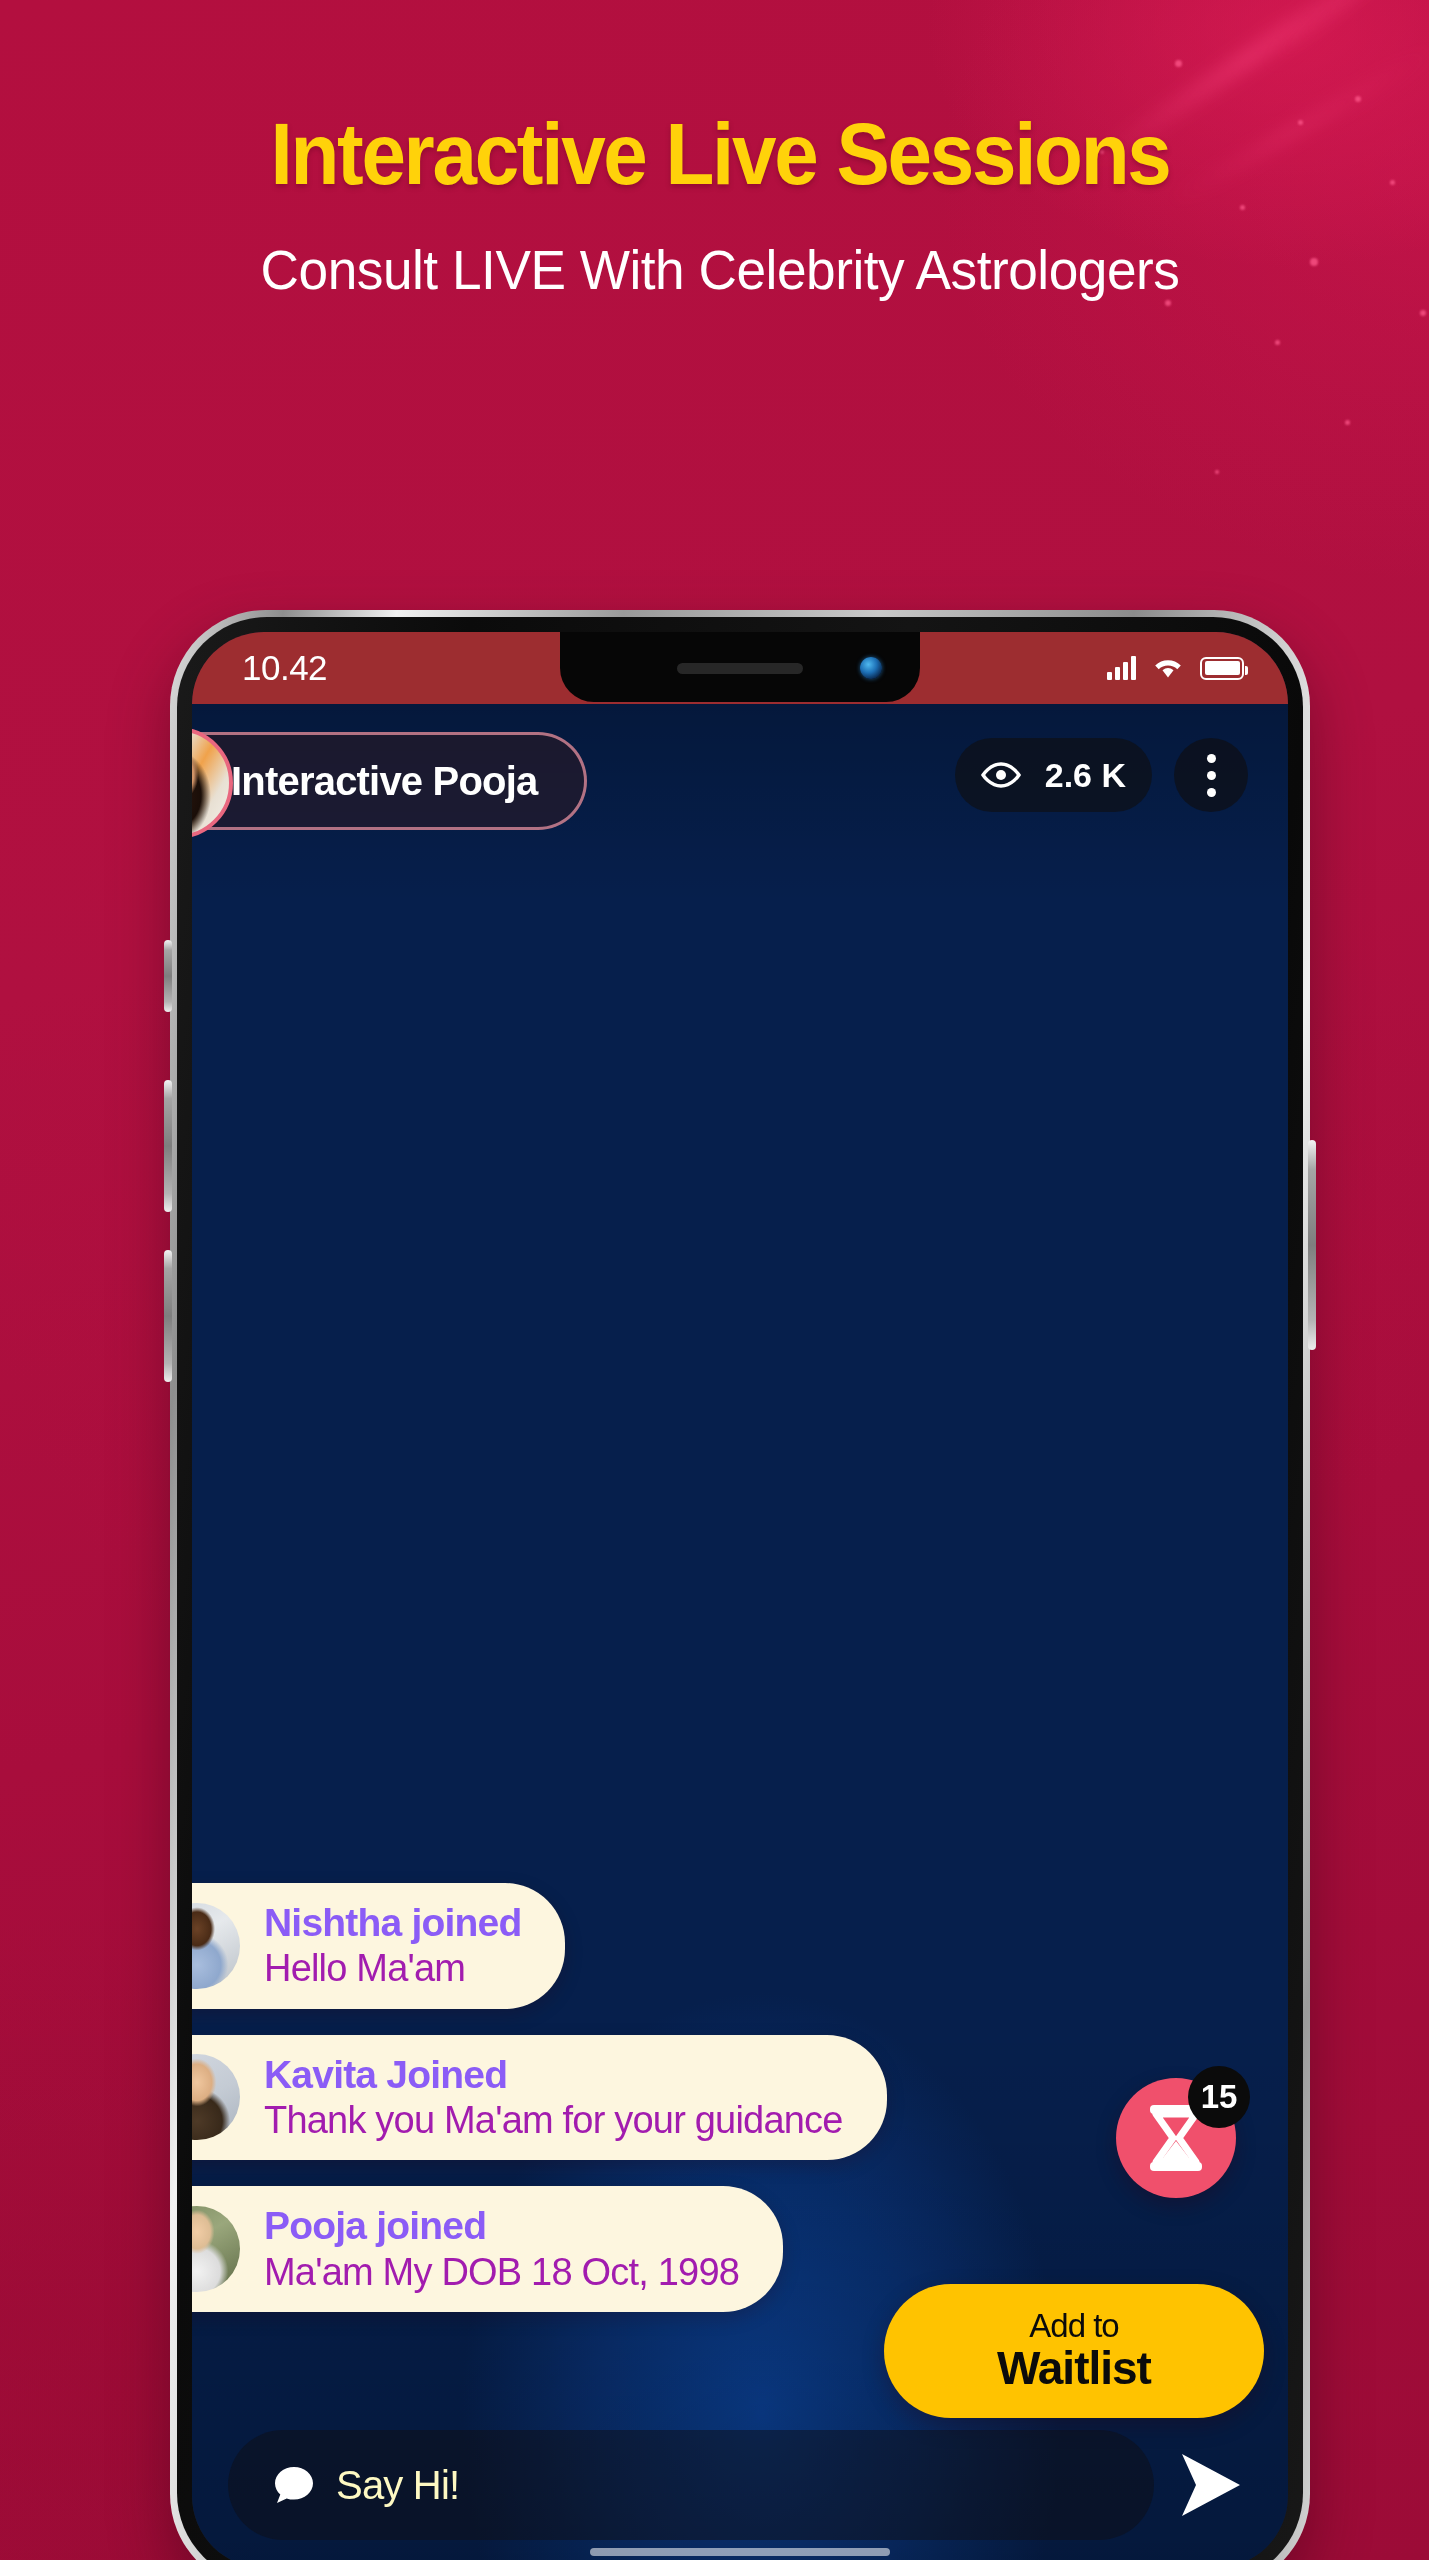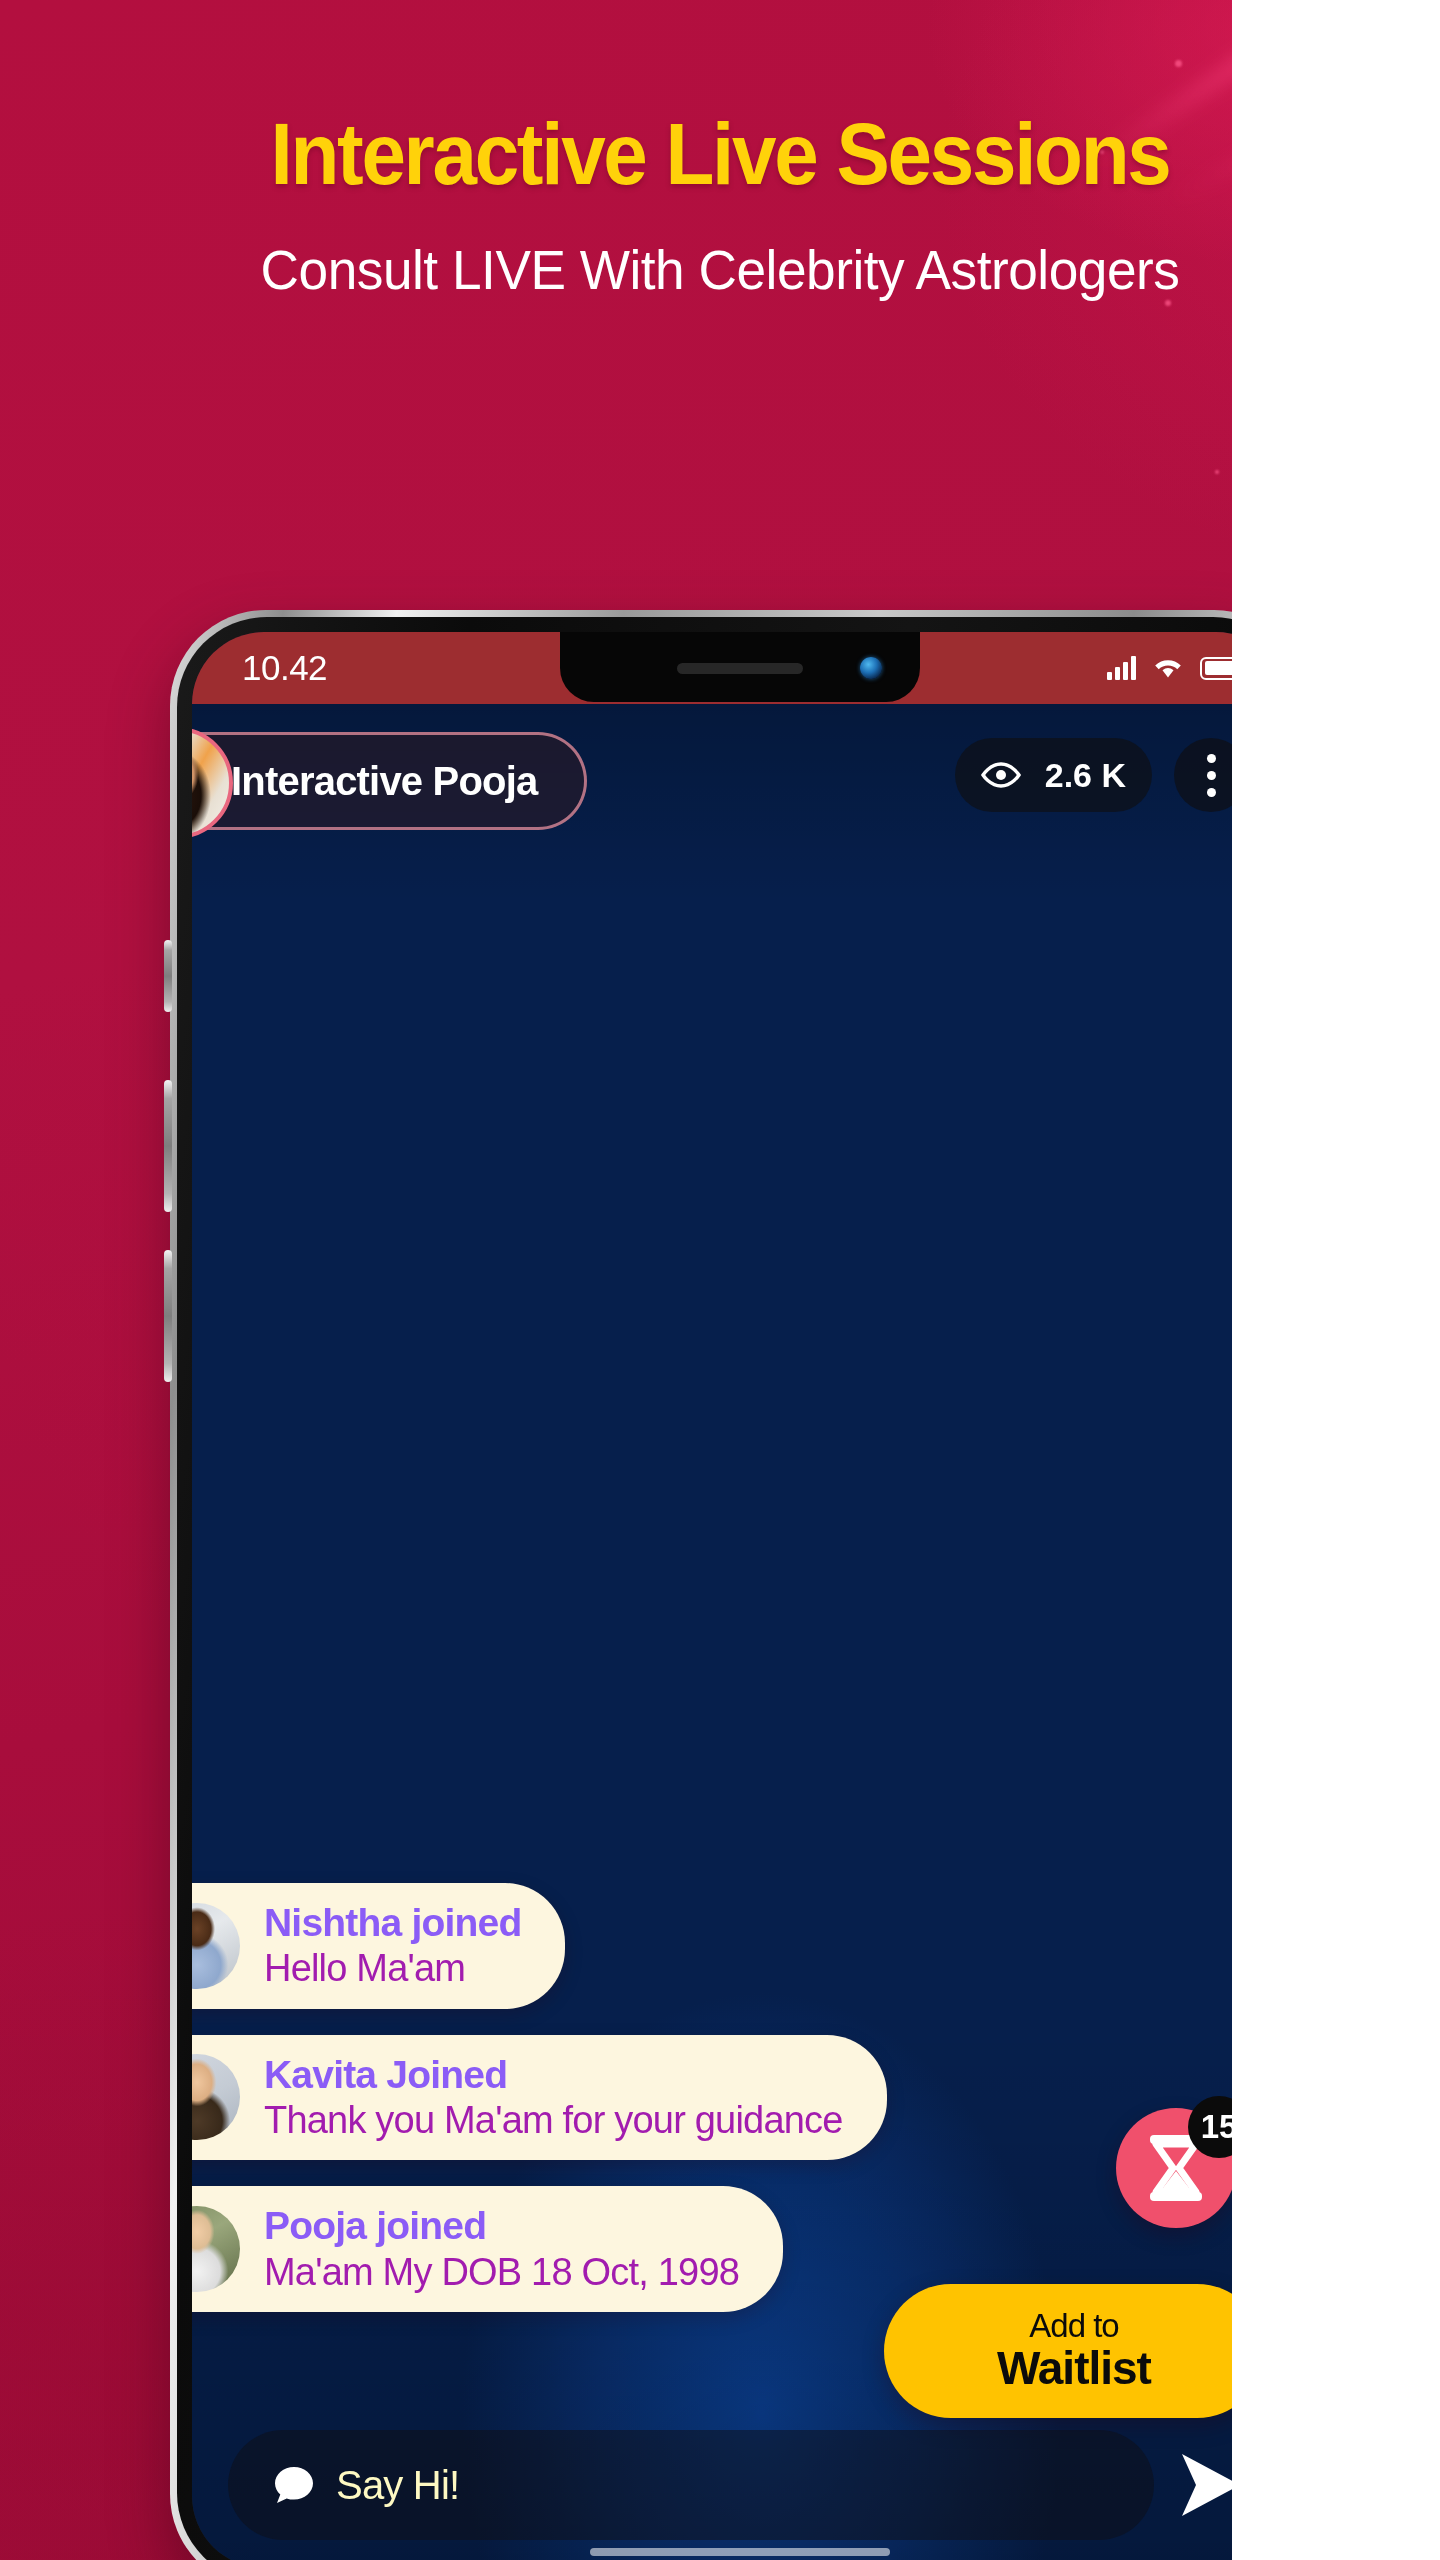--- a/index.html
+++ b/index.html
@@ -6,21 +6,21 @@
 
   html, body {
     width:1440px; height:2560px;
     overflow:hidden;
     font-family:"Liberation Sans", sans-serif;
   }
 
   
   #poster {
     position:relative;
-    width:1232px; height:2560px;
+    width:1429px; height:2560px;
     background:
       radial-gradient(ellipse 520px 340px at 1290px 30px, rgba(228,30,90,0.55) 0%, rgba(228,30,90,0) 70%),
       radial-gradient(ellipse 700px 560px at 1440px 180px, rgba(215,25,85,0.40) 0%, rgba(215,25,85,0) 72%),
       radial-gradient(ellipse 900px 700px at 120px 2400px, rgba(150,10,50,0.45) 0%, rgba(150,10,50,0) 70%),
       radial-gradient(ellipse 1000px 900px at 720px 1200px, rgba(186,16,65,0.30) 0%, rgba(186,16,65,0) 75%),
       linear-gradient(168deg, #b30f3f 0%, #b01040 35%, #a80d3c 62%, #9c0b37 100%);
     overflow:hidden;
   }
 
   
@@ -247,21 +247,21 @@
       linear-gradient(150deg,#d5dae2 0%,#c4cbd4 55%,#a9b2bd 100%); }
   .av.a3 { background:
       radial-gradient(ellipse 19px 24px at 50% 30%, #f2cda6 0%, #debd95 70%, rgba(215,185,148,0) 92%),
       radial-gradient(ellipse 34px 34px at 50% 76%, #f2f2f2 0%, #dcdcdc 68%, rgba(220,220,220,0) 92%),
       linear-gradient(150deg,#7c8b5f 0%,#9aa77c 42%,#5e6b46 100%); }
   .bubble .txt { display:flex; flex-direction:column; gap:2px; }
   .bubble .who { font-size:39px; font-weight:bold; color:#8b5cf6; letter-spacing:-0.8px; line-height:1.12; }
   .bubble .msg { font-size:38px; color:#a21caf; letter-spacing:-0.8px; line-height:1.16; }
 
   
-  .fab-wrap { position:absolute; right:52px; bottom:340px; z-index:29; }
+  .fab-wrap { position:absolute; right:52px; bottom:370px; z-index:29; }
   .fab {
     width:120px; height:120px; border-radius:50%;
     background:#f0506c;
     display:flex; align-items:center; justify-content:center;
     box-shadow:0 8px 20px rgba(40,0,15,0.30);
   }
   .badge {
     position:absolute; right:-14px; top:-12px;
     min-width:62px; height:62px; border-radius:50%;
     background:#0b0b0b; color:#fff;

